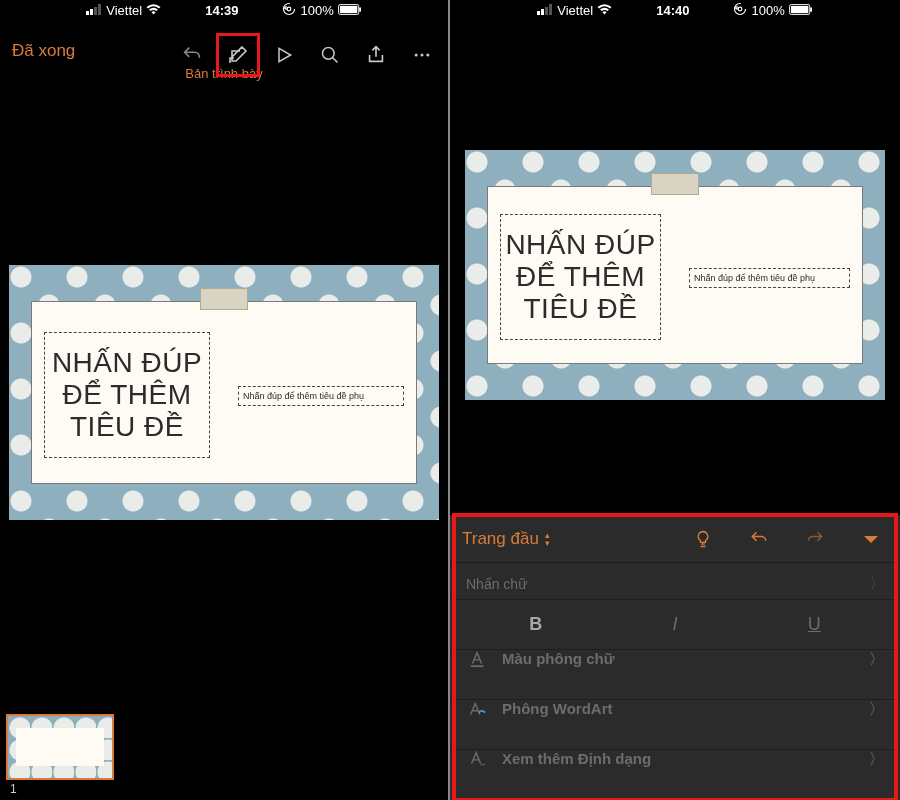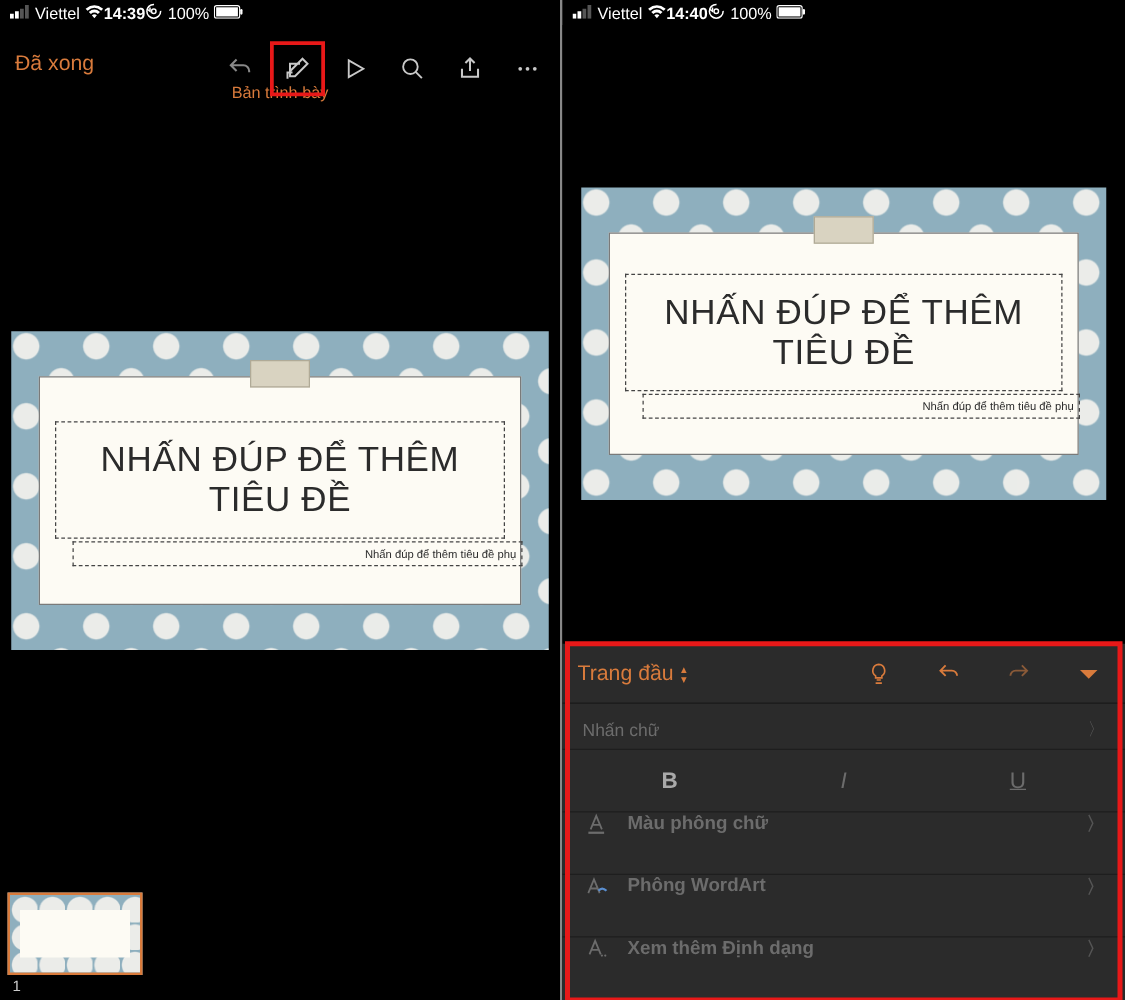--- a/index.html
+++ b/index.html
@@ -18,24 +18,25 @@
     color: #fff;
     display: flex;
     flex-direction: column;
     position: relative;
   }
   .phone.left { border-right: 2px solid #888; }
   .statusbar {
     height: 20px;
     display: flex;
     align-items: center;
-    justify-content: flex-start;
+    justify-content: center;
     padding: 0 8px;
     font-size: 13px;
     font-weight: 500;
+    gap: 44px;
   }
   .statusbar .left-g, .statusbar .right-g { display: flex; align-items: center; gap: 4px; }
   .header {
     height: 55px;
     display: flex;
     align-items: flex-end;
     padding: 0 10px 8px 10px;
     position: relative;
   }
   .done-btn {
@@ -98,21 +99,21 @@
       radial-gradient(circle at 40px 40px, #f5f3ee 10px, transparent 11px);
     background-size: 56px 56px;
     opacity: 0.9;
   }
   .title-card {
     position: absolute;
     left: 22px; right: 22px; top: 36px; bottom: 36px;
     background: #fdfbf4;
     border: 1px solid #7a7a7a;
     display: flex;
-    flex-direction: column;
+    flex-direction: row;
     align-items: center;
     justify-content: center;
     padding: 14px 12px 10px 12px;
   }
   .clip {
     position: absolute;
     top: -14px; left: 50%; transform: translateX(-50%);
     width: 48px; height: 22px;
     background: #d9d3c1;
     border: 1px solid #b0aa97;
@@ -127,21 +128,21 @@
     text-align: center;
     padding: 14px 4px;
     font-family: "Arial Narrow", Arial, sans-serif;
     font-stretch: condensed;
   }
   .subtitle-text {
     width: 100%;
     border: 1px dashed #444;
     color: #2b2b2b;
     font-size: 9px;
-    text-align: right;
+    text-align: left;
     padding: 4px;
     margin-top: 2px;
     margin-left: 28px;
   }
   .footerbar {
     height: 36px;
     display: flex;
     align-items: center;
     justify-content: space-between;
     padding: 0 12px;

